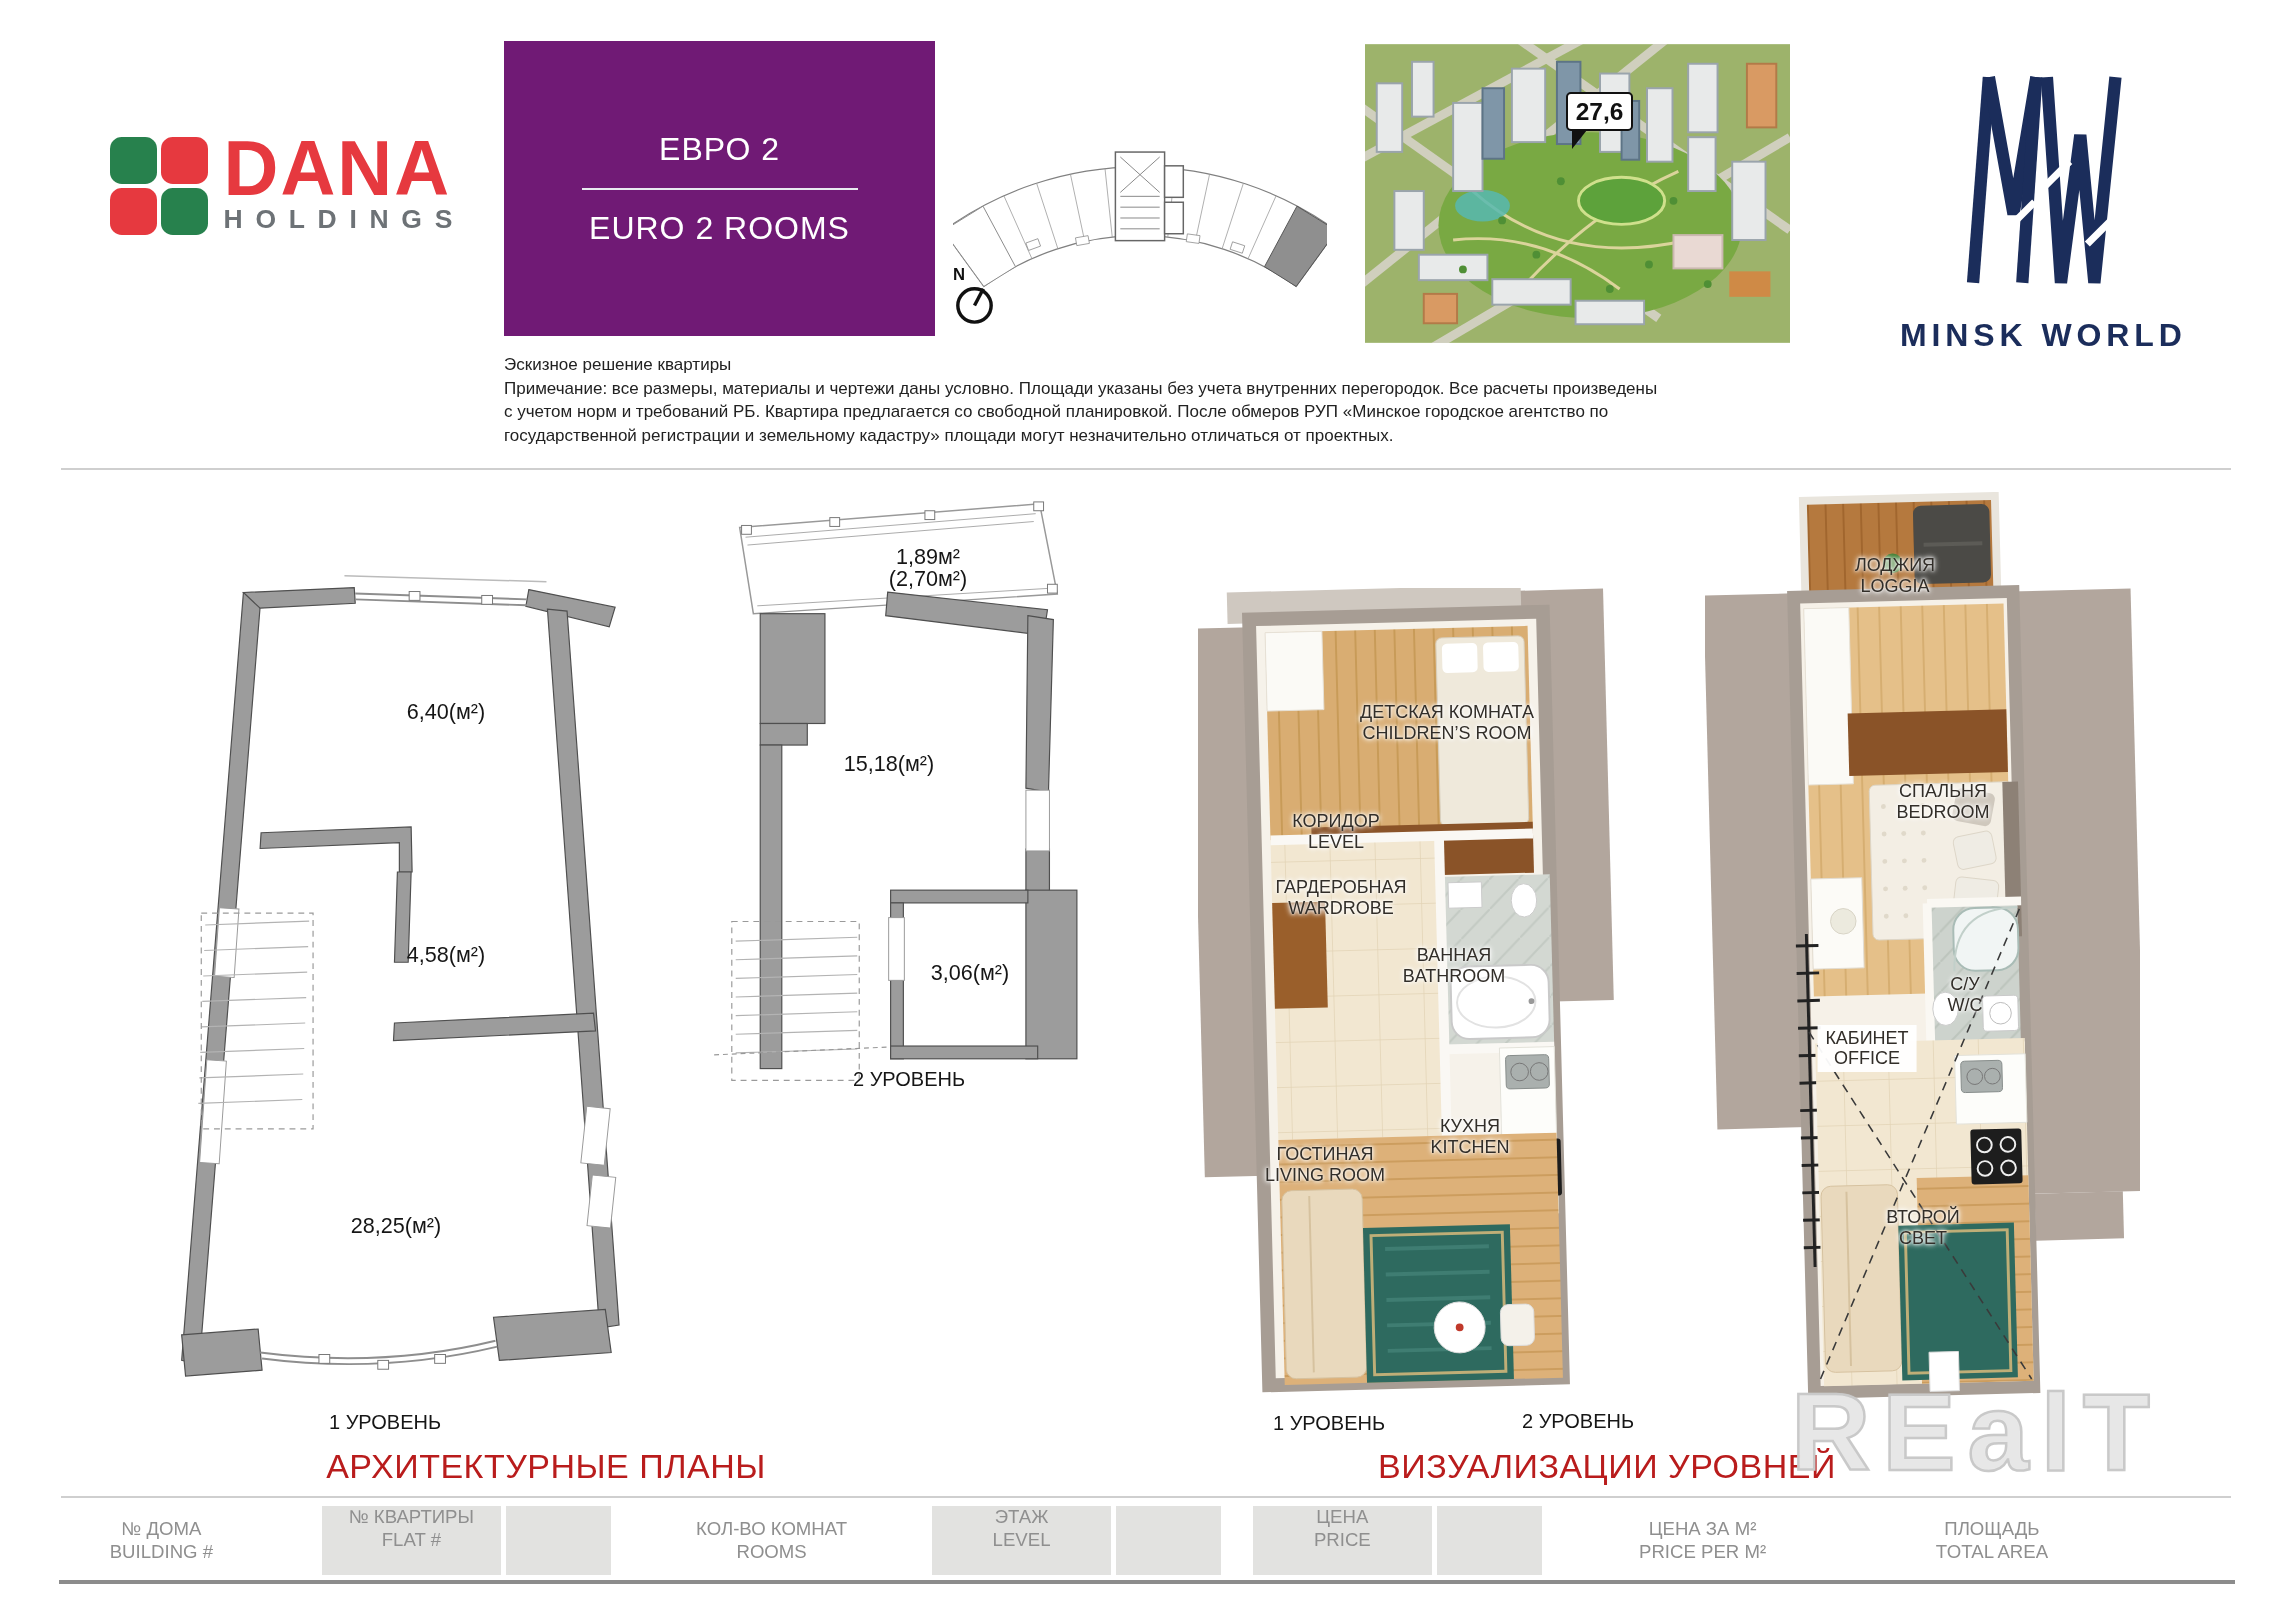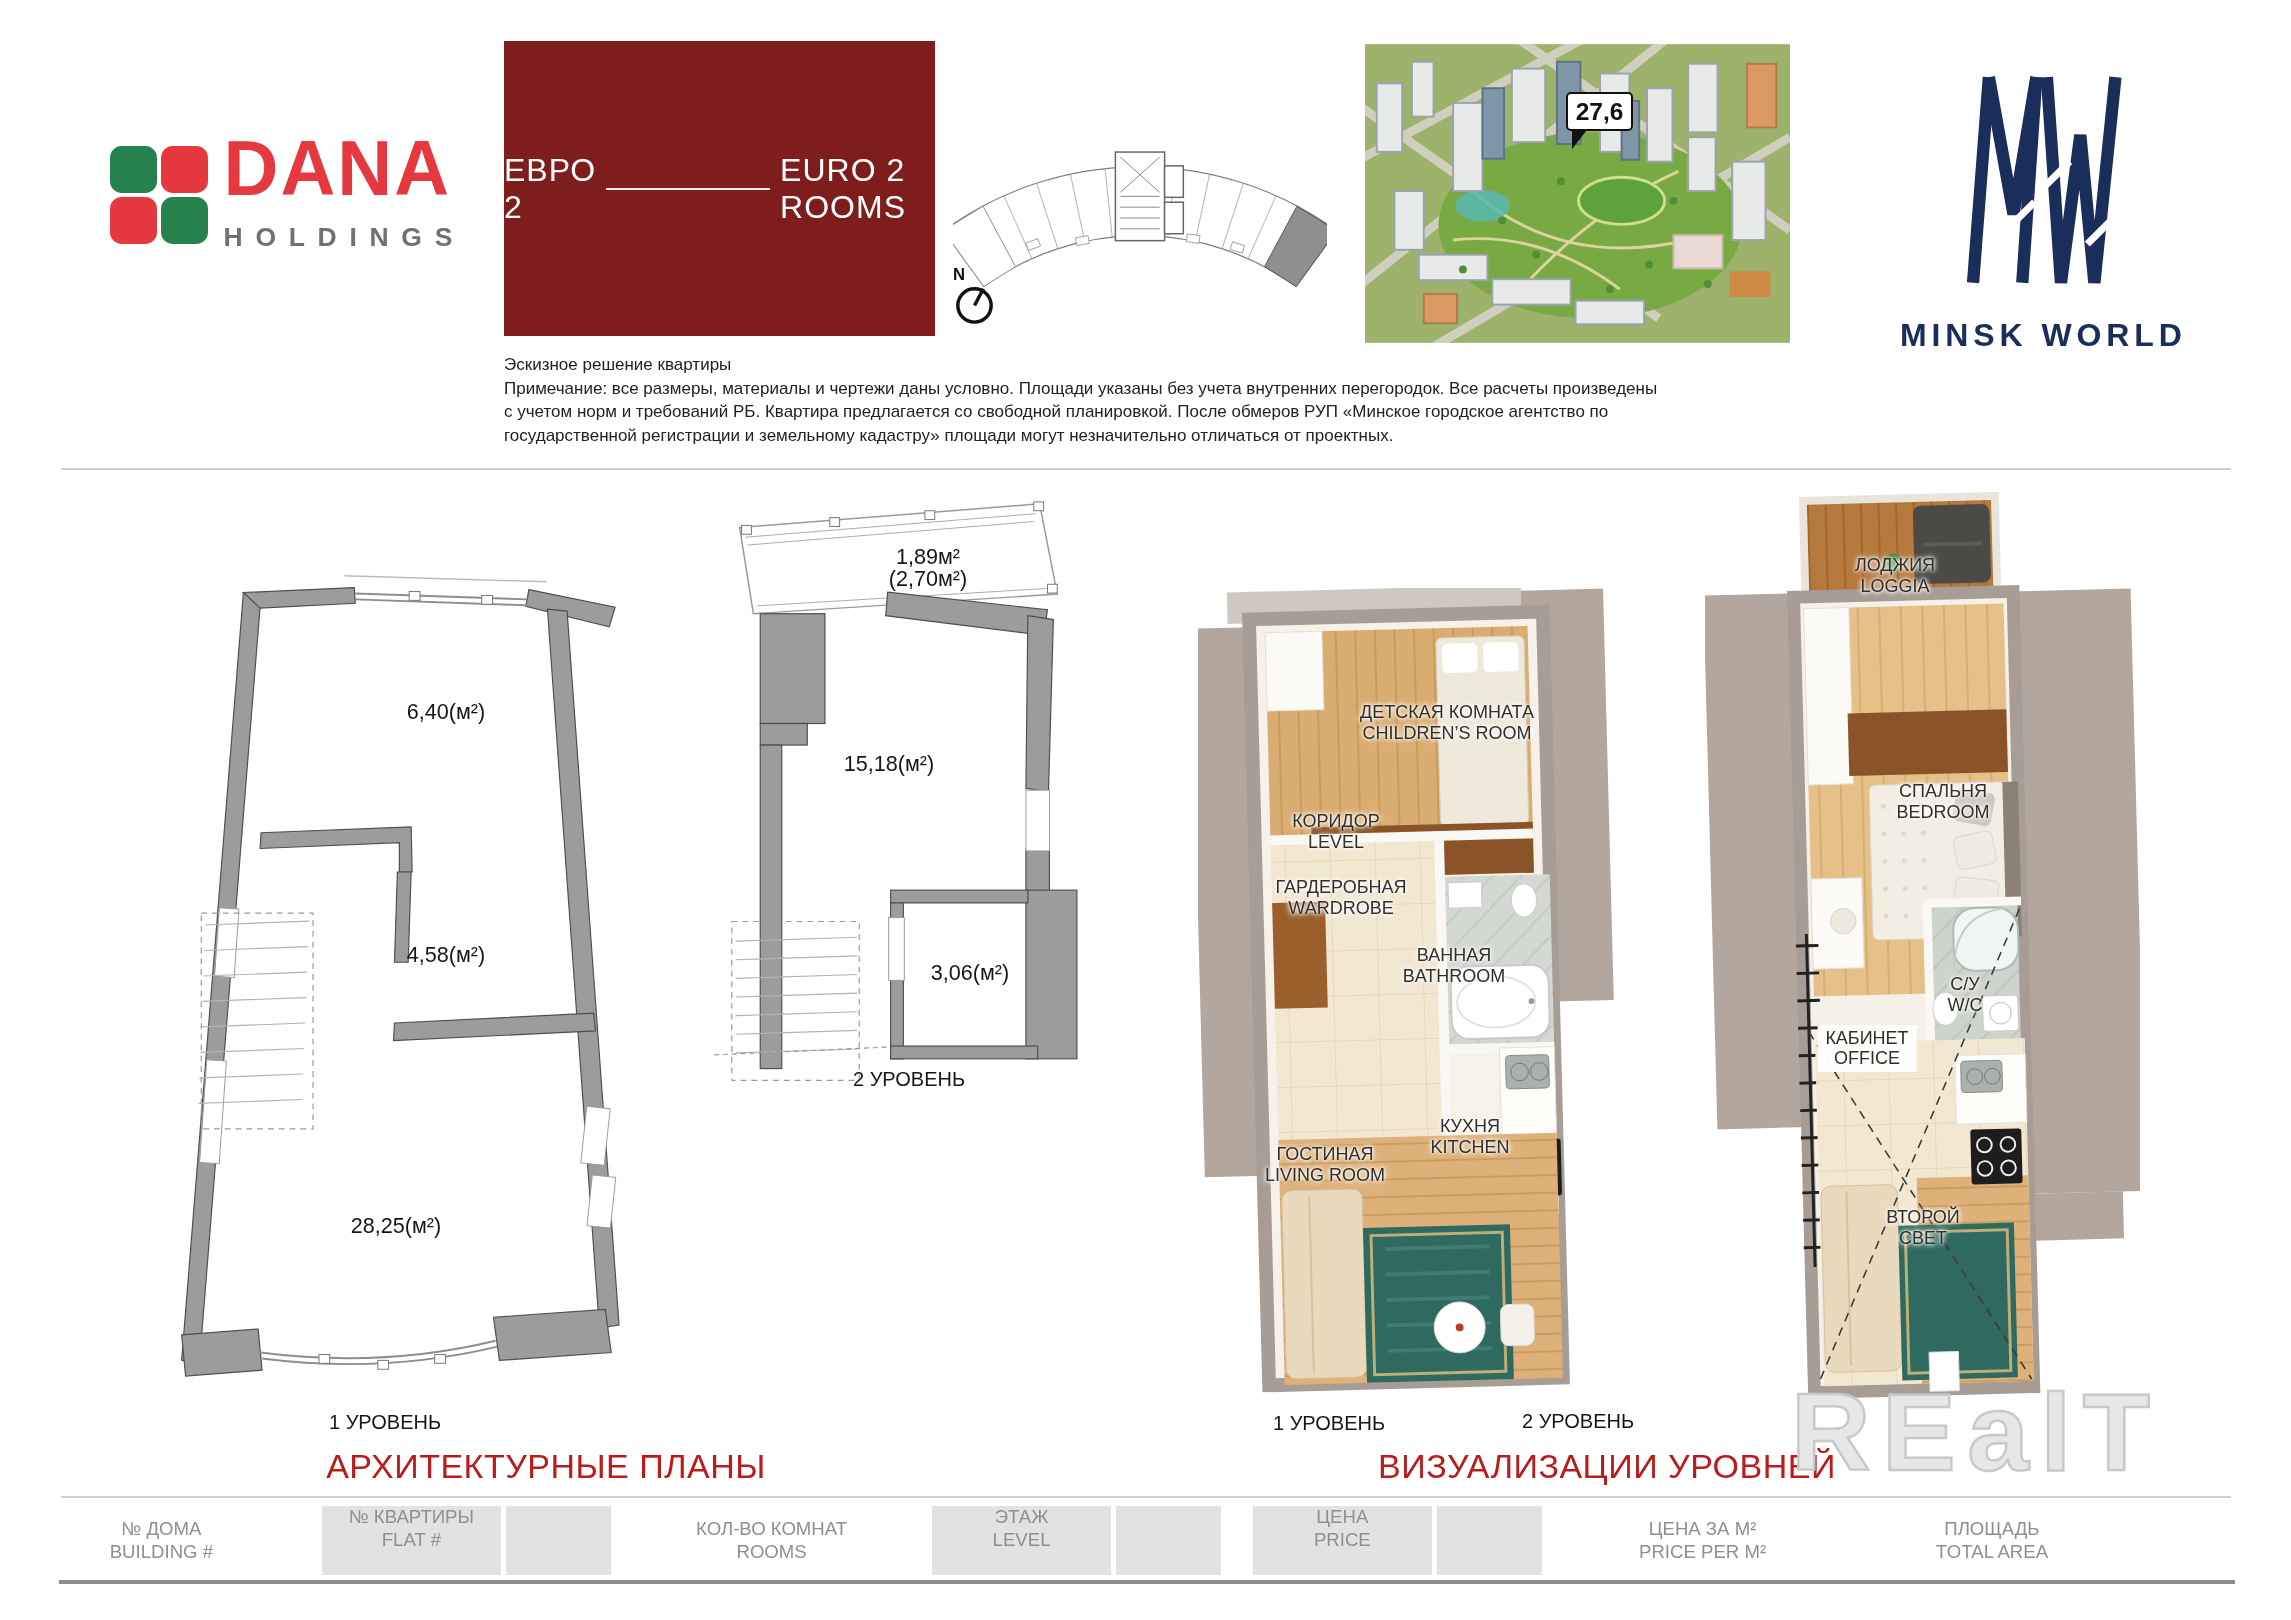--- a/index.html
+++ b/index.html
@@ -6,24 +6,24 @@
   #page{position:relative;width:2292px;height:1620px;background:#fff;overflow:hidden;
         font-family:"Liberation Sans",sans-serif;color:#1d1d1d;}
   .abs{position:absolute;}
   
   .dana{left:110px;top:137px;display:flex;align-items:center;gap:15.7px;}
   .dana-squares{display:grid;grid-template-columns:47px 47px;grid-template-rows:47px 47px;gap:3.9px;}
   .sq{border-radius:11.8px;}
   .sq.g{background:#27814d;} .sq.r{background:#e6393f;}
   .dana-word{font-size:76px;font-weight:700;color:#e6393f;line-height:0.82;letter-spacing:2px;
              transform:scaleY(1.02);}
-  .dana-sub{font-size:26.5px;font-weight:700;color:#6d7276;letter-spacing:12.7px;margin-top:23px;}
-  
-  .titlebox{left:504px;top:41px;width:431px;height:295px;background:#7f1d1d;display:flex;
-            flex-direction:row;align-items:center;justify-content:center;gap:10px;}
+  .dana-sub{font-size:26.5px;font-weight:700;color:#6d7276;letter-spacing:12.7px;margin-top:5px;}
+  
+  .titlebox{left:504px;top:41px;width:431px;height:295px;background:#701a75;display:flex;
+            flex-direction:column;align-items:center;justify-content:center;gap:20px;}
   .tb-text{color:#fff;font-size:32px;letter-spacing:1px;}
   .tb-divider{width:276px;height:2px;background:#e8eaf0;}
   
   .compass-n{left:953px;top:265px;font-size:16.7px;font-weight:700;color:#111;}
   
   .callout{left:1566px;top:92px;width:63px;height:35px;background:#fff;border:2.9px solid #111;
            border-radius:4.9px;display:flex;align-items:center;justify-content:center;
            font-size:24.5px;font-weight:700;color:#111;}
   .callout-tail{left:1572px;top:130px;width:0;height:0;border-style:solid;
                 border-width:19.6px 15.7px 0 0;border-color:#111 transparent transparent transparent;}

